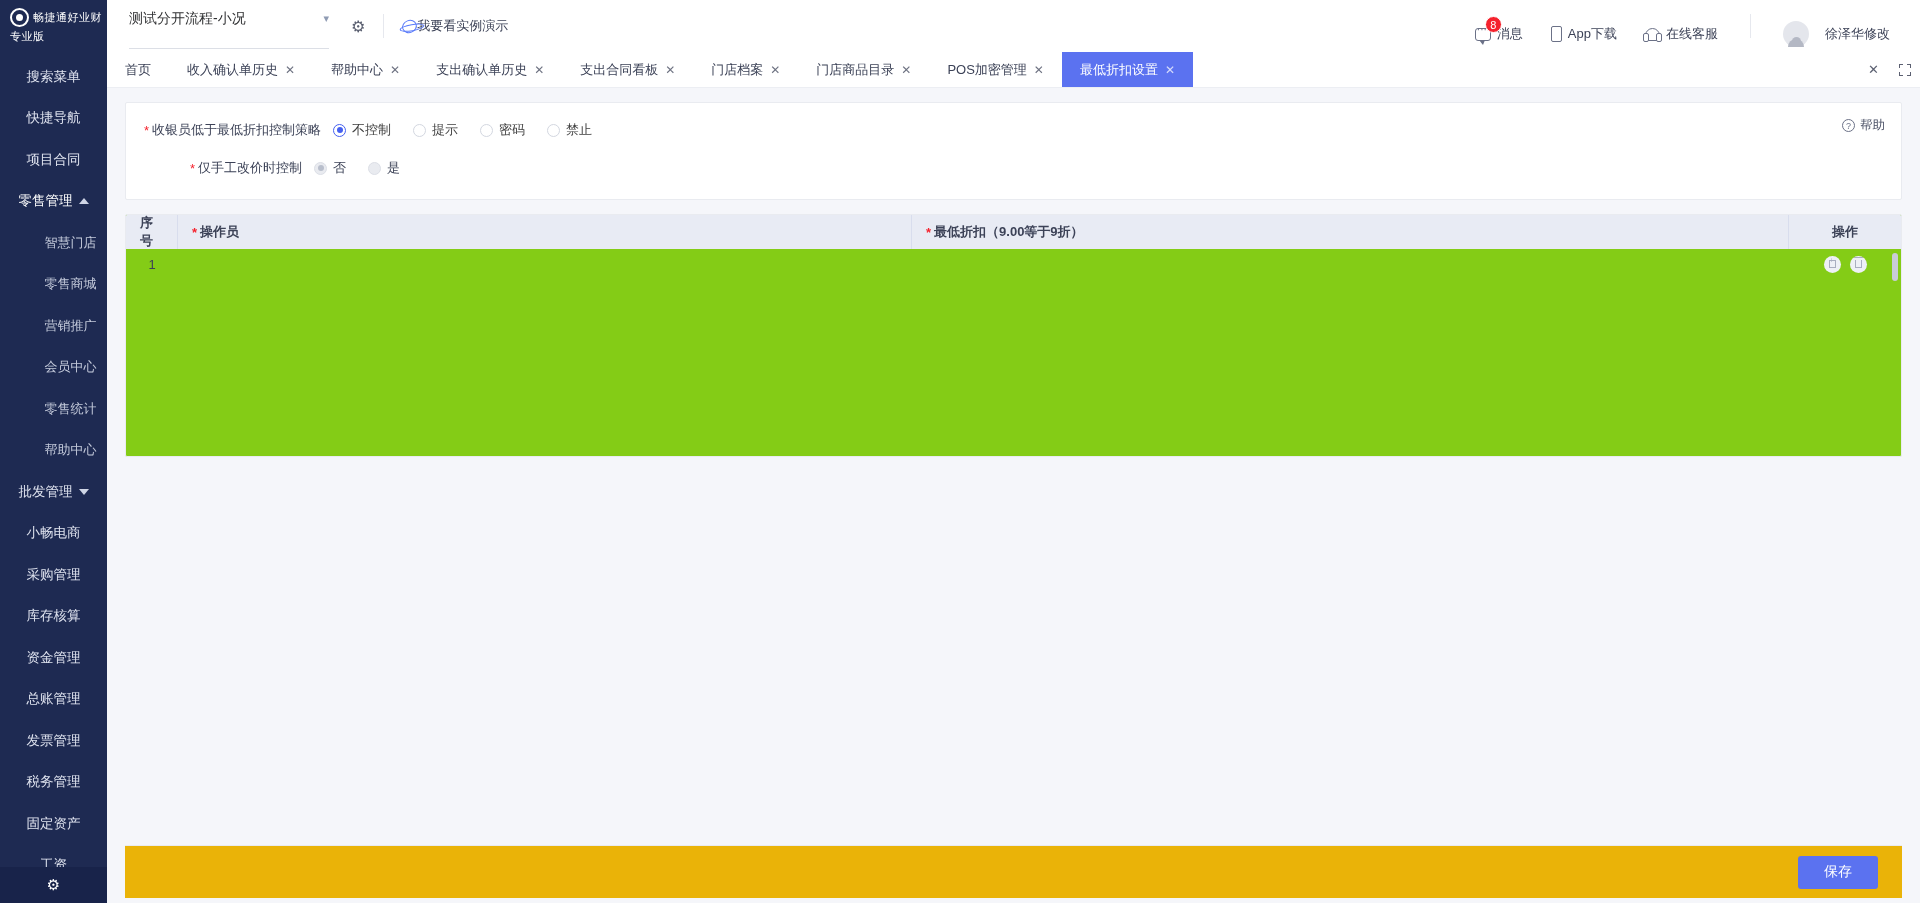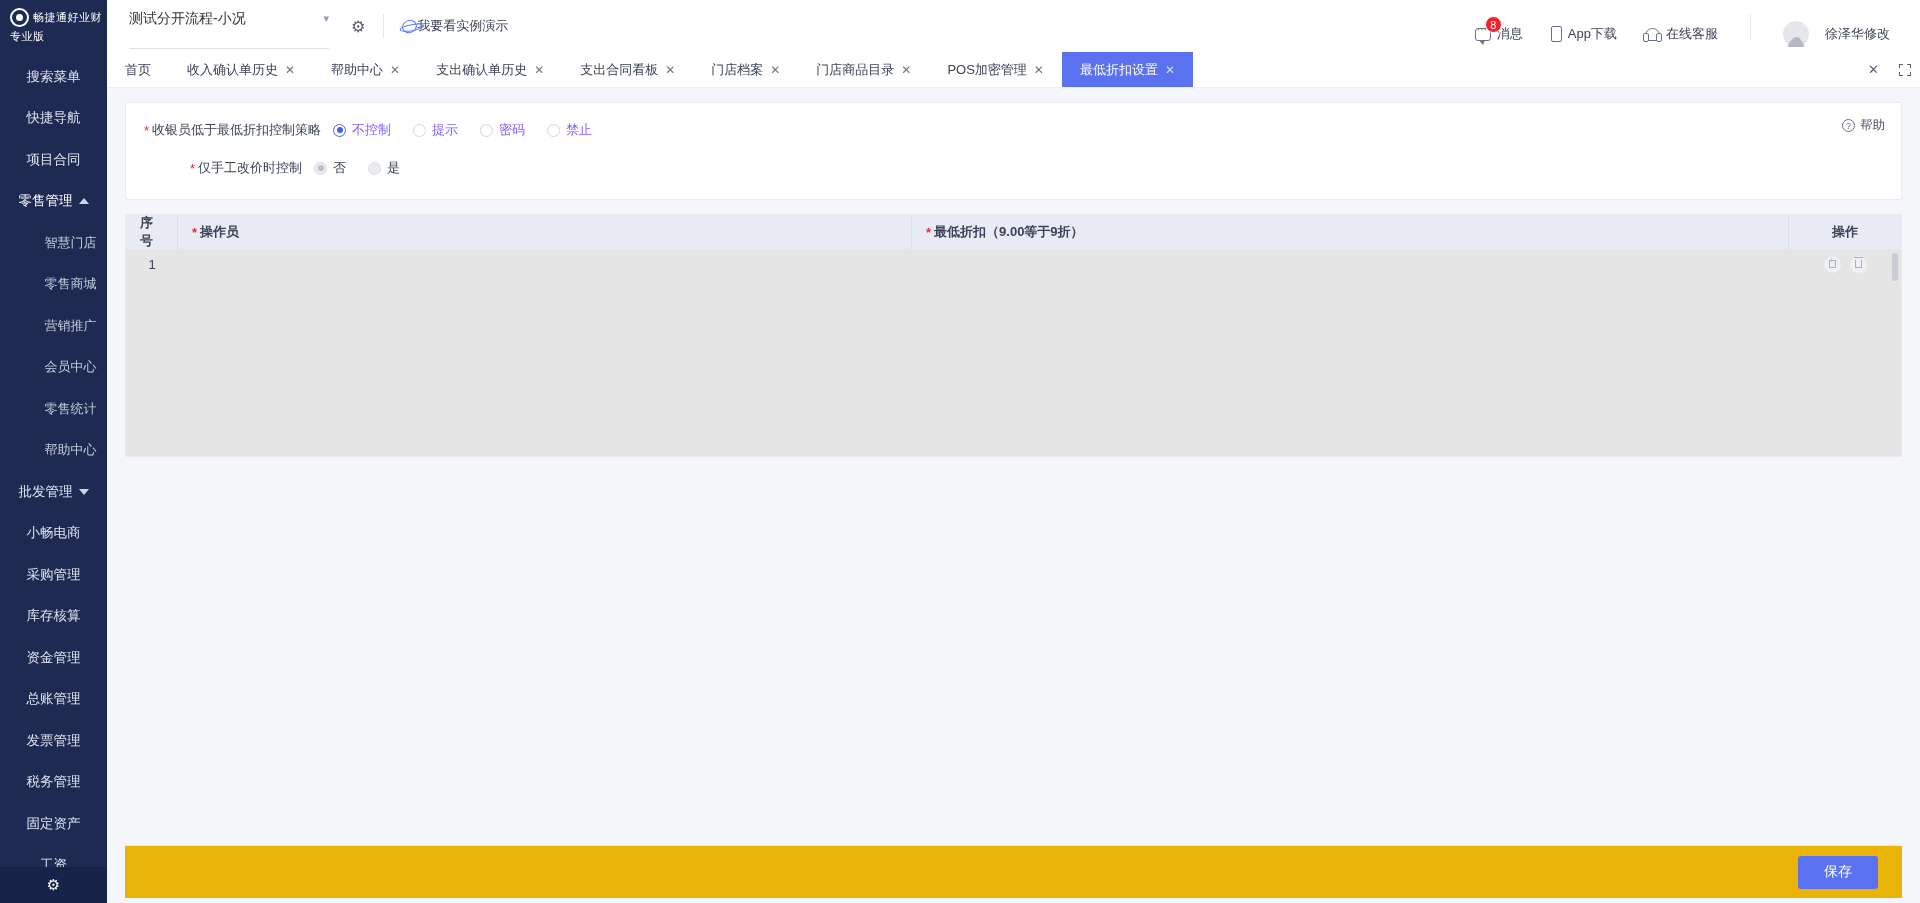--- a/index.html
+++ b/index.html
@@ -144,31 +144,31 @@
   }
   .q-ico {
     width: 13px; height: 13px; border: 1.2px solid #6b7187; border-radius: 50%;
     font-size: 9px; display: flex; align-items: center; justify-content: center; color: #6b7187;
   }
   .form-row { display: flex; align-items: center; height: 30px; }
   .form-row.r2 { margin-top: 8px; padding-left: 46px; }
   .req { color: #f5222d; font-size: 13px; margin-right: 3px; }
   .flabel { font-size: 13px; color: #3c4257; margin-right: 12px; }
   .radio-grp { display: flex; align-items: center; gap: 22px; }
-  .radio { display: flex; align-items: center; gap: 6px; font-size: 13px; color: #8b5cf6; cursor: pointer; }
+  .radio { display: flex; align-items: center; gap: 6px; font-size: 13px; color: #404040; cursor: pointer; }
   .dot { width: 13px; height: 13px; border-radius: 50%; border: 1px solid #d3d7e0; background:#fff; display:flex; align-items:center; justify-content:center; flex:0 0 13px;}
   .dot.on { border-color: #4560f0; }
   .dot.on i { width: 6px; height: 6px; border-radius: 50%; background: #4560f0; display:block; }
   .dot.dis { background: #e9ebf0; border-color: #dcdfe6; }
   .dot.dis.on i { background: #b9bfcc; }
   .radio.dis { color: #3c4257; cursor: not-allowed; }
 
   
   .table-card {
-    background: #e5e5e5; border: 1px solid #e9ebf0; border-radius: 2px;
+    background: #84cc16; border: 1px solid #e9ebf0; border-radius: 2px;
     margin-top: 14px; height: 243px; position: relative; overflow: hidden;
   }
   .tbl-head {
     display: flex; height: 34px; background: #e8ebf4; align-items: stretch;
     font-size: 13px; color: #3c4257; font-weight: bold;
   }
   .th { display: flex; align-items: center; padding: 0 14px; border-right: 1px solid #d8dded; }
   .th.seq { width: 52px; justify-content: center; }
   .th.op { flex: 0 0 734px; }
   .th.disc { flex: 1; }

